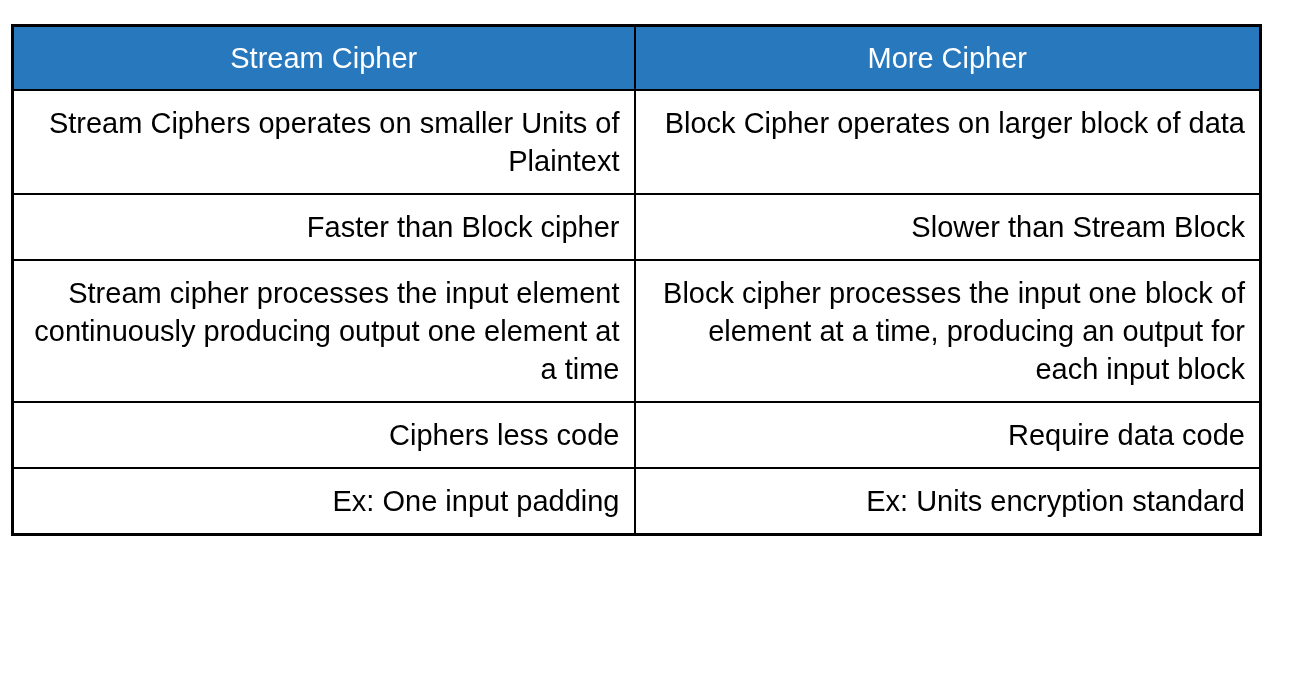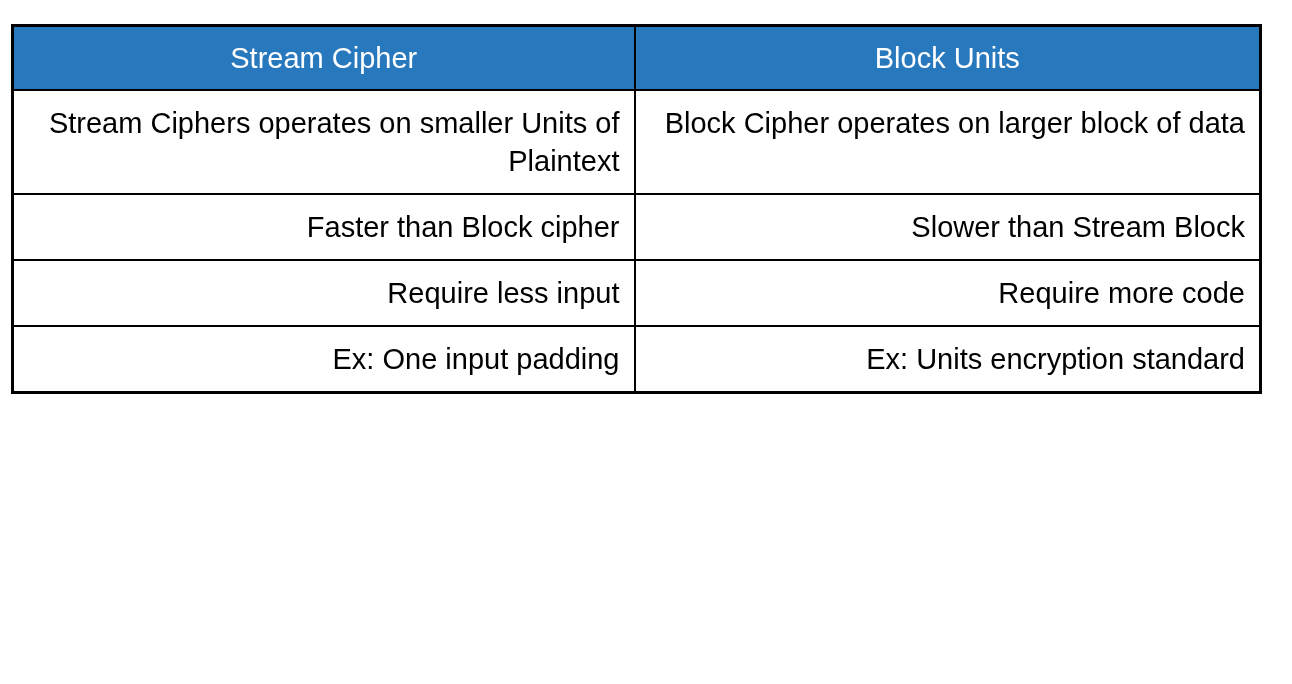--- a/index.html
+++ b/index.html
@@ -59,35 +59,39 @@
 
 <div class="page">
   <table class="cipher-table">
     <colgroup>
       <col class="c1">
       <col class="c2">
     </colgroup>
     <thead>
       <tr>
         <th>Stream Cipher</th>
-        <th>Block Units</th>
+        <th>More Cipher</th>
       </tr>
     </thead>
     <tbody>
       <tr class="double">
         <td>Stream Ciphers operates on smaller Units of Plaintext</td>
         <td>Block Cipher operates on larger block of data</td>
       </tr>
       <tr class="single">
         <td>Faster than Block cipher</td>
         <td>Slower than Stream Block</td>
       </tr>
+      <tr class="triple">
+        <td>Stream cipher processes the input element continuously producing output one element at a time</td>
+        <td>Block cipher processes the input one block of element at a time, producing an output for each input block</td>
+      </tr>
       <tr class="single">
-        <td>Require less input</td>
-        <td>Require more code</td>
+        <td>Ciphers less code</td>
+        <td>Require data code</td>
       </tr>
       <tr class="single">
         <td>Ex: One input padding</td>
         <td>Ex: Units encryption standard</td>
       </tr>
     </tbody>
   </table>
 </div>
 
 </body></html>

